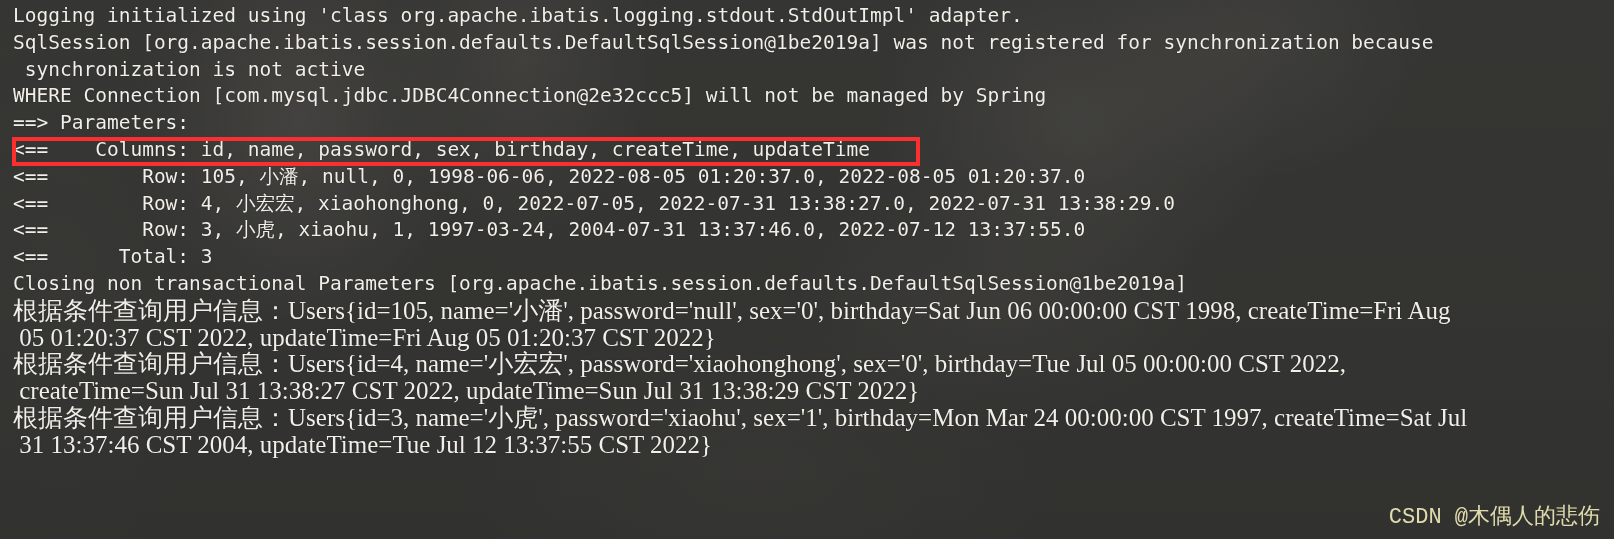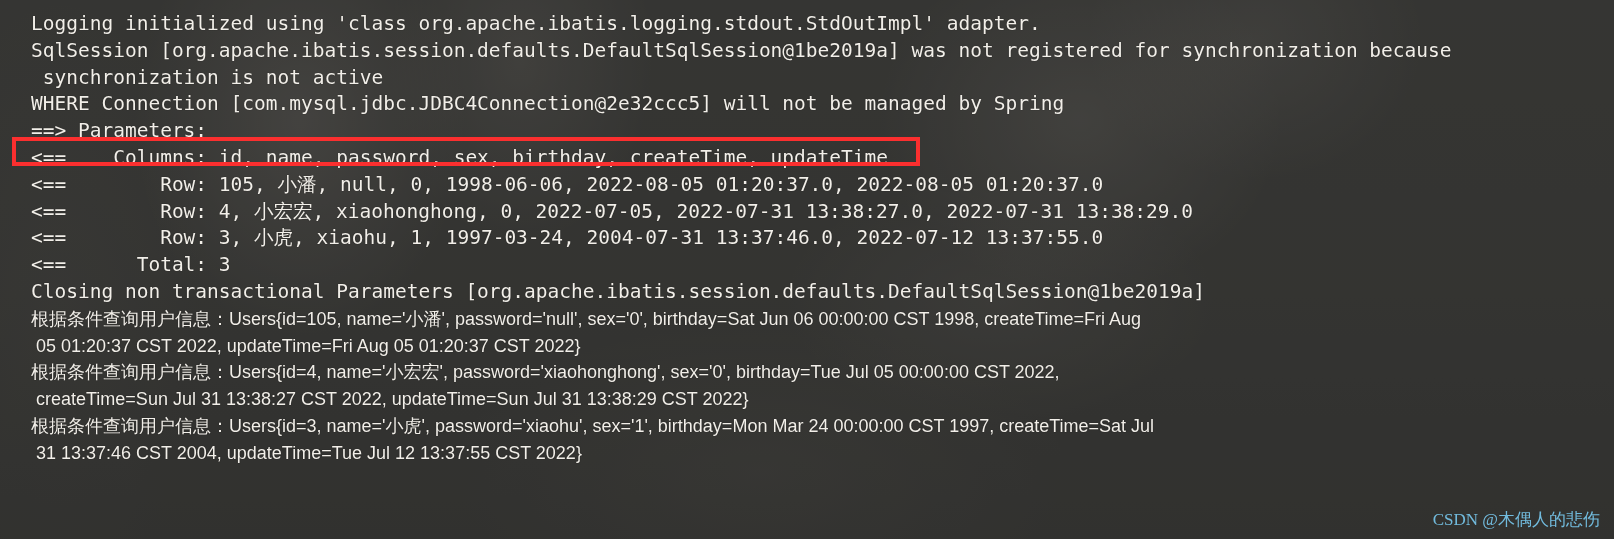--- a/index.html
+++ b/index.html
@@ -32,54 +32,53 @@
   }
   .bg-veil {
     position: absolute;
     inset: 0;
     background: rgba(48,48,45,0.55);
     pointer-events: none;
   }
   .lines {
     position: absolute;
     inset: 0;
-    padding: 11px 0 0 13px;
+    padding: 3px 0 0 13px;
     box-sizing: border-box;
-    margin-left: 18px;
   }
   .line {
     height: 26.8px;
     line-height: 26.8px;
     font-size: 19.5px;
     color: #f2efe9;
     white-space: pre;
     letter-spacing: 0px;
     text-shadow: 0 0 1px rgba(0,0,0,0.6);
   }
   .line.cjk {
-    font-family: Liberation Sans, sans-serif;
-    font-size: 18px;
+    font-family: Liberation Serif, serif;
+    font-size: 25px;
   }
   .highlight-box {
     position: absolute;
     left: 12px;
     top: 137px;
     width: 908px;
     height: 29px;
     border: 4px solid #fb2f2f;
     box-sizing: border-box;
     pointer-events: none;
   }
   .watermark {
     position: absolute;
     right: 14px;
     bottom: 8px;
-    font-family: Liberation Serif, serif;
-    font-size: 17px;
-    color: #7dd3fc;
+    font-family: Liberation Mono, monospace;
+    font-size: 22px;
+    color: #fef9c3;
     opacity: 0.85;
     white-space: pre;
   }
 </style>
 </head>
 <body>
 
 <div class="console">
 
   <div class="bg-photo"></div>

